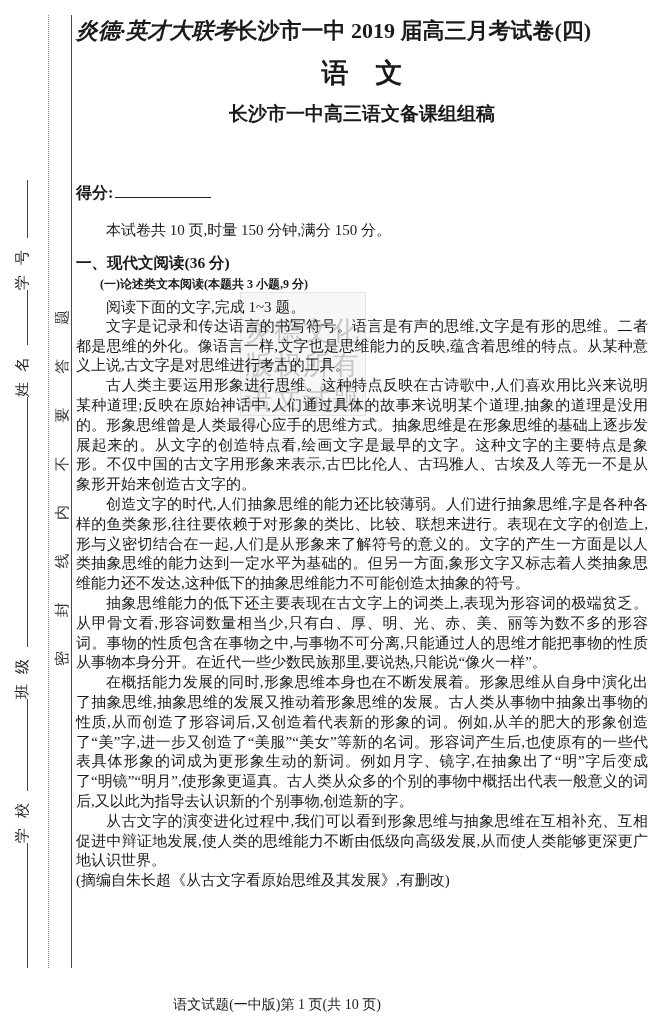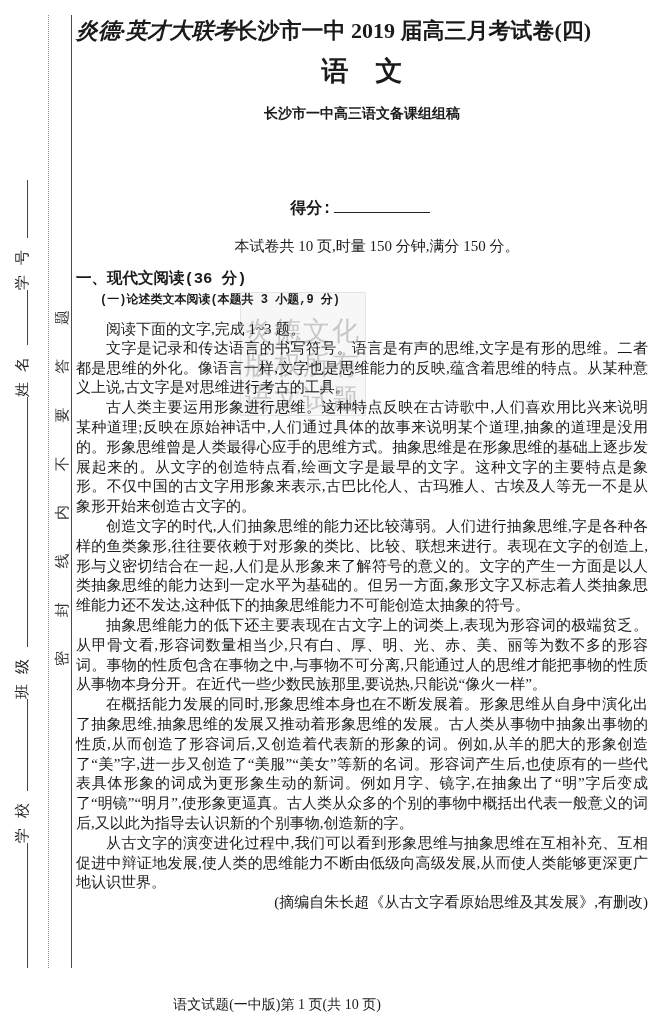--- a/index.html
+++ b/index.html
@@ -1,21 +1,21 @@
 <!DOCTYPE html>
 <html><head>
 <meta charset="utf-8">
 <style>
   html,body{margin:0;padding:0;}
   body{
     width:668px;height:1026px;position:relative;background:#ffffff;
     font-family:"Liberation Serif","DejaVu Serif",serif;
     color:#1a1a1a;overflow:hidden;
   }
-  .sans{font-family:Liberation Mono, monospace;}
+  .sans{font-family:Liberation Serif, serif;}
 
   
   .vline.dotted{position:absolute;left:48px;top:15px;height:953px;width:0;
     border-left:1px dotted #8a8a8a;}
   .vline.solid{position:absolute;left:71px;top:15px;height:953px;width:1px;
     background:#4a4a4a;}
   .fields-rot{
     position:absolute;width:788px;height:30px;left:-372px;top:559px;
     transform:rotate(-90deg);
     display:flex;align-items:center;
@@ -48,33 +48,33 @@
   }
 
   
   .content{position:absolute;left:76px;top:0;width:572px;z-index:1;
     font-size:15px;line-height:19.8px;}
   h1.exam-title{margin:16px 0 0;font-size:22px;line-height:30px;
     font-weight:bold;white-space:nowrap;}
   h1 .brush{font-style:italic;}
   h2.subject{margin:10px 0 0;font-size:27px;line-height:34px;
     text-align:center;font-weight:bold;}
-  h3.author{margin:13px 0 6px;font-size:14px;line-height:22px;
+  h3.author{margin:13px 0 6px;font-size:19px;line-height:22px;
     text-align:center;font-weight:bold;}
-  .score-row{margin-top:73px;text-align:center;font-weight:bold;
+  .score-row{margin-top:58px;text-align:left;font-weight:bold;
     font-size:16px;line-height:20px;padding-right:4px;}
   .score-blank{display:inline-block;width:96px;height:14px;
     border-bottom:1.5px solid #222;margin-left:2px;vertical-align:baseline;}
-  p.paper-info{margin:18px 0 0;text-indent:2em;text-align:center;}
+  p.paper-info{margin:18px 0 0;text-indent:2em;}
   .sec{margin-top:12px;font-weight:bold;font-size:15.5px;line-height:20px;}
   .subsec{font-weight:bold;font-size:12px;line-height:20px;
     text-indent:2em;margin-top:1px;}
-  .instr{text-indent:2em;line-height:20px;margin-top:9px;}
+  .instr{text-indent:2em;line-height:20px;margin-top:3px;}
   p.para{margin:0;text-indent:2em;text-align:justify;}
-  p.attr{margin:0;text-align:right;}
+  p.attr{margin:0;text-align:left;}
   .footer{position:absolute;left:0;top:996px;width:554px;text-align:center;
     font-size:14px;color:#1a1a1a;z-index:1;}
 </style>
 </head>
 <body>
 
 <div class="watermark">
   <div>炎德文化</div>
   <div>版权所有</div>
   <div>语文试题</div>

